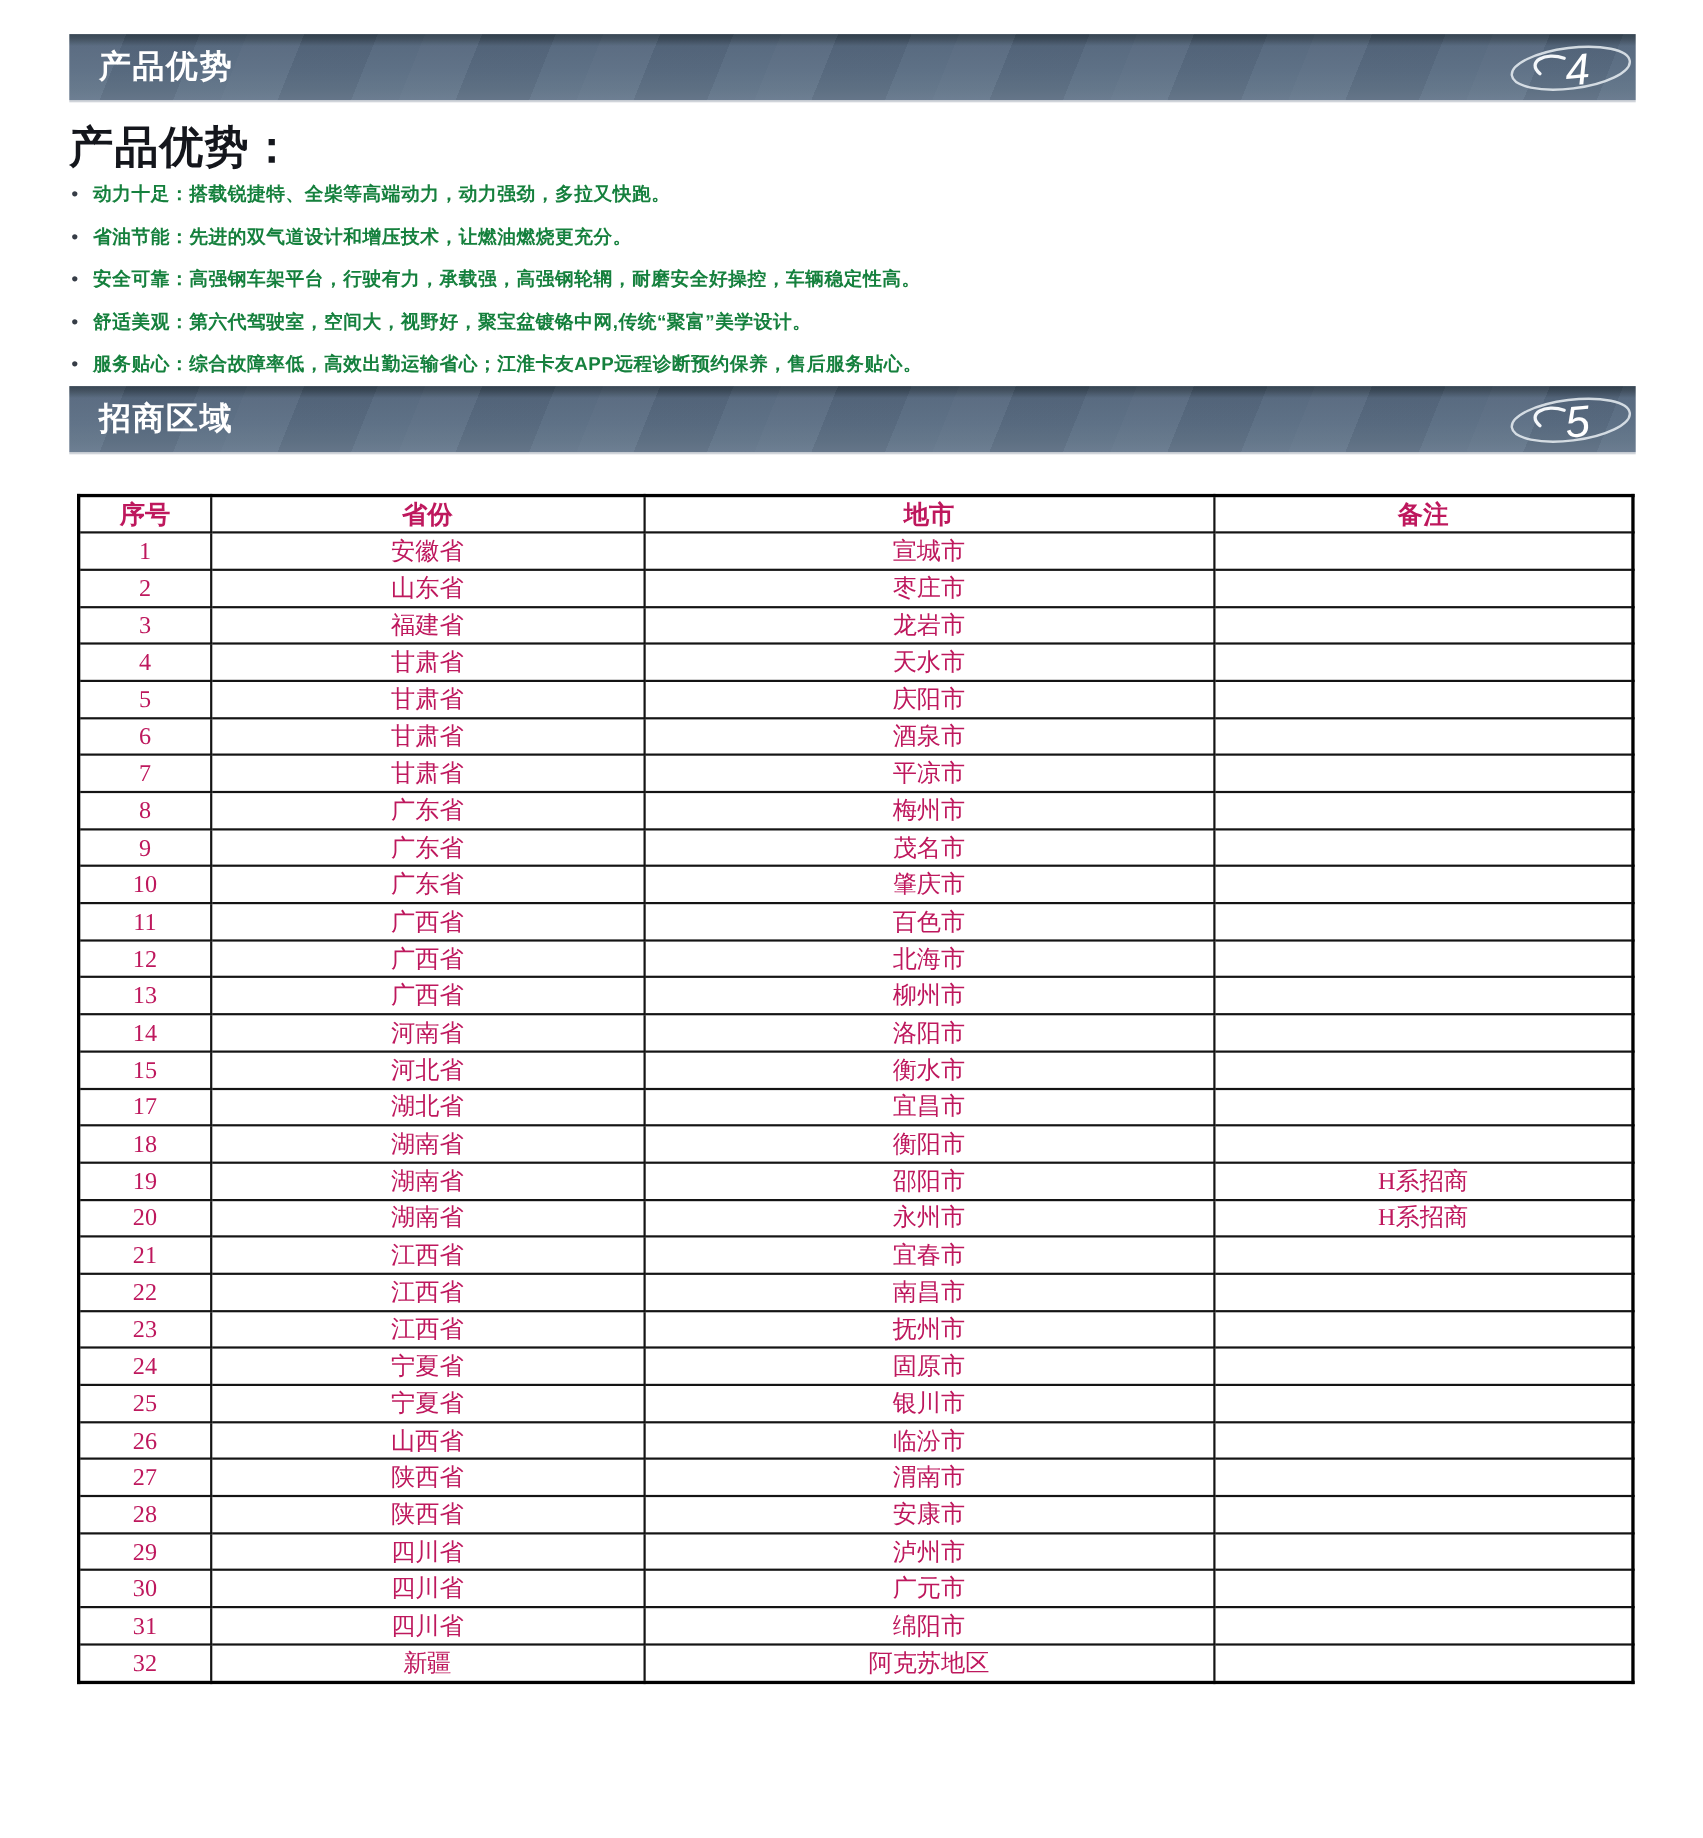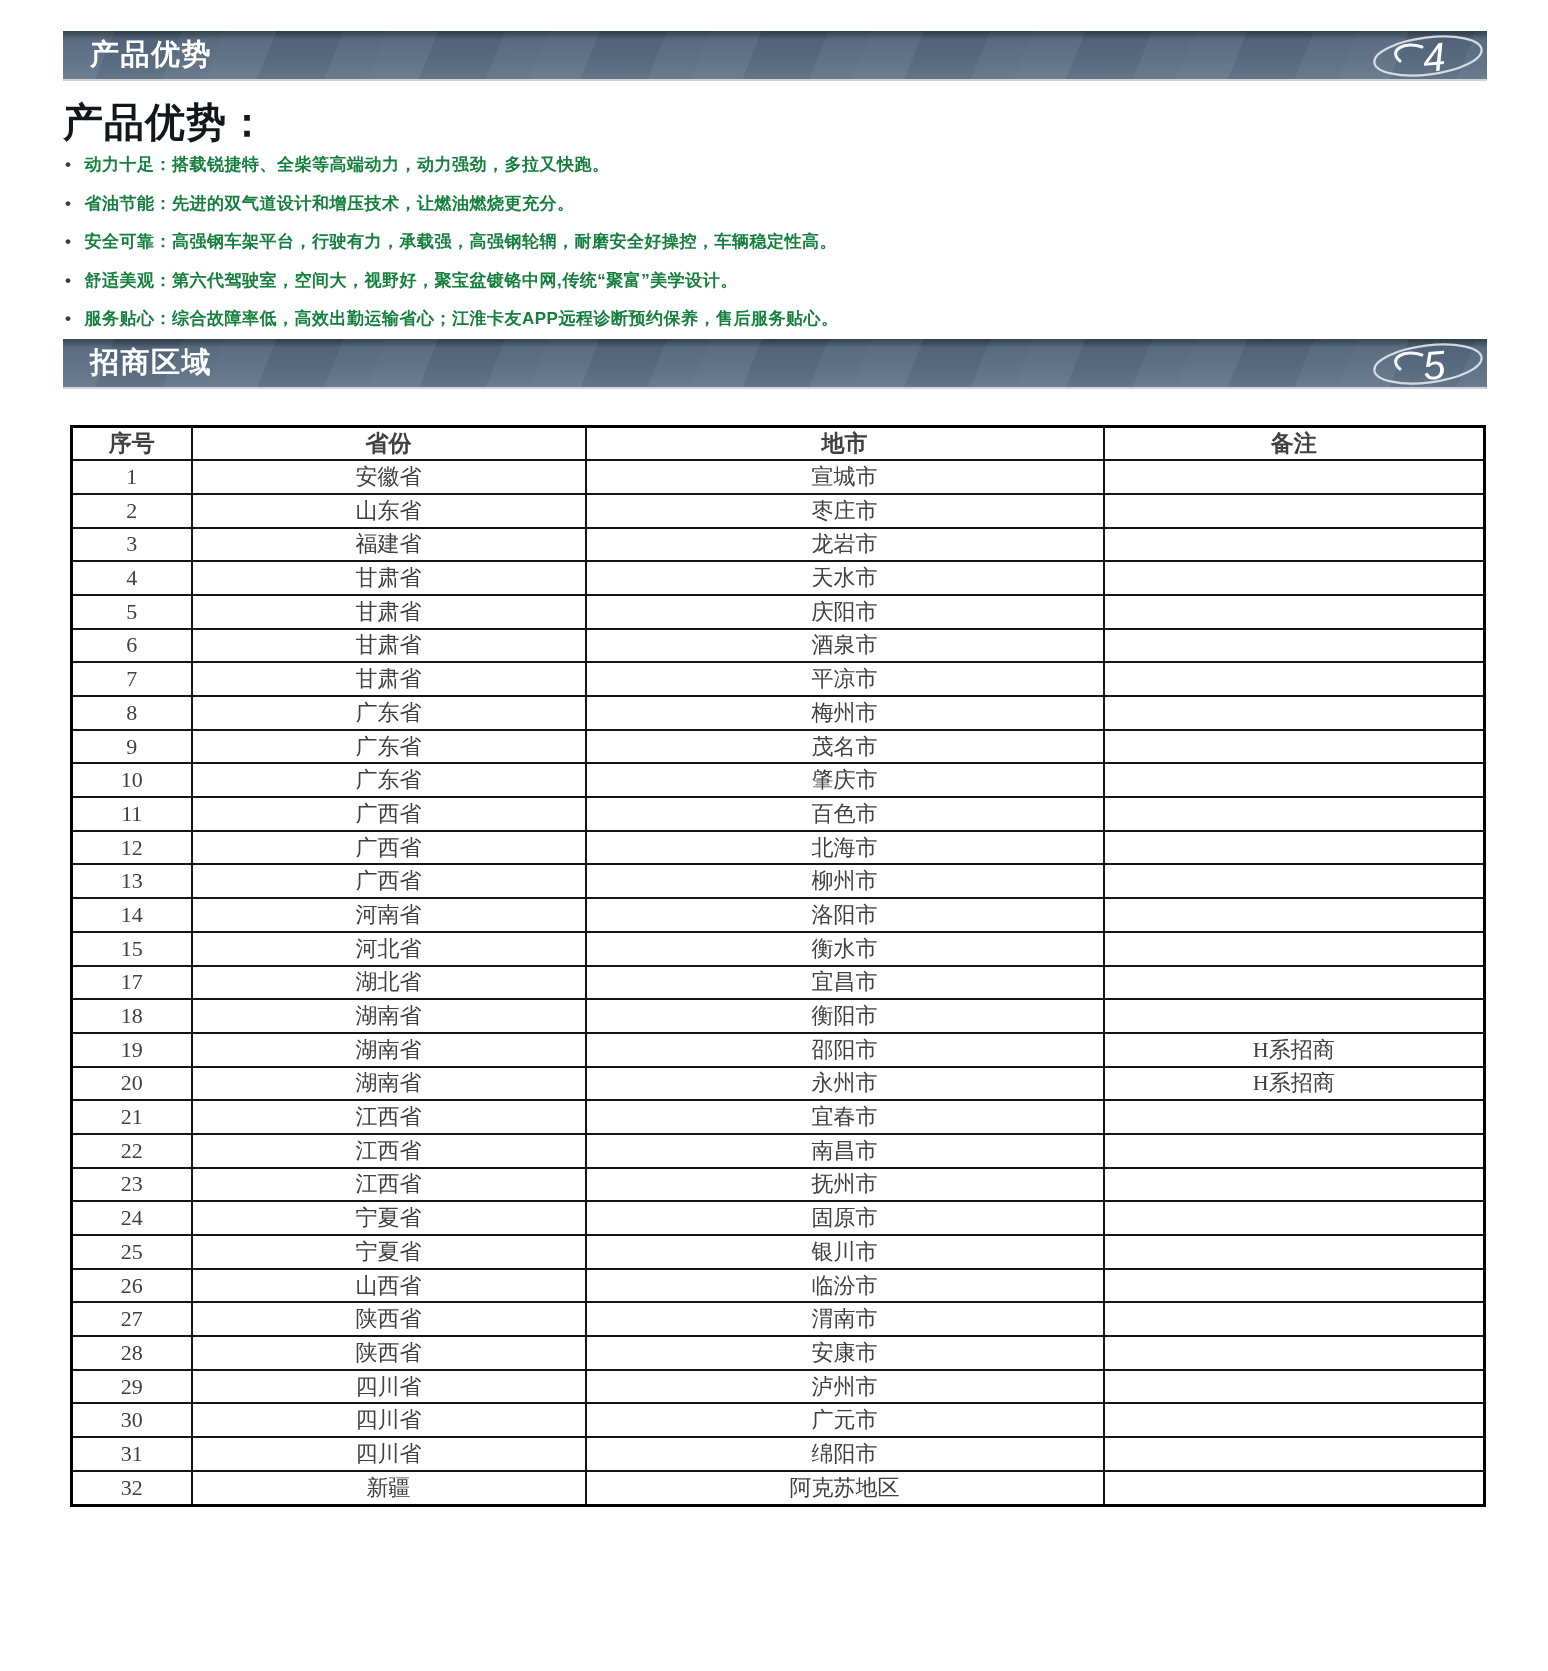--- a/index.html
+++ b/index.html
@@ -7,21 +7,21 @@
     width:1548px; height:1671px;
     font-family:"Liberation Sans", sans-serif;
     position:relative; overflow:hidden;
   }
   .page { width:1548px; height:1671px; }
 
   
   .bar {
     position:relative;
     margin:0 61px 0 63px;
-    height:48px;
+    height:60px;
     background:linear-gradient(180deg,#31404e 0%,#3d4c5b 7%,#56687e 18%,#5b6e84 55%,#627589 84%,#697a8f 100%);
     display:flex; align-items:center;
     box-shadow:0 2px 0 rgba(150,160,172,0.45);
   }
   .bar::after {
     content:""; position:absolute; inset:0; pointer-events:none;
     background:repeating-linear-gradient(112deg,
       rgba(255,255,255,0.035) 0 48px,
       rgba(0,0,0,0.045) 48px 110px,
       rgba(255,255,255,0.02) 110px 150px);
@@ -53,21 +53,21 @@
     content:"\2022"; display:inline-block;
     margin:0 13px 0 2px; color:#363d47;
   }
 
   
   .region-table {
     margin:38px 0 0 70px;
     width:1413px;
     border-collapse:collapse; table-layout:fixed;
     font-family:"Liberation Serif","DejaVu Serif",serif;
-    font-size:22px; color:#404040; text-align:center;
+    font-size:22px; color:#be185d; text-align:center;
     border:3px solid #000000;
   }
   .region-table th, .region-table td {
     border:2px solid #141414;
     height:31.7px; padding:0; vertical-align:middle;
     overflow:hidden; white-space:nowrap;
   }
   .region-table th { font-size:23px; font-weight:bold; }
 </style>
 </head>

